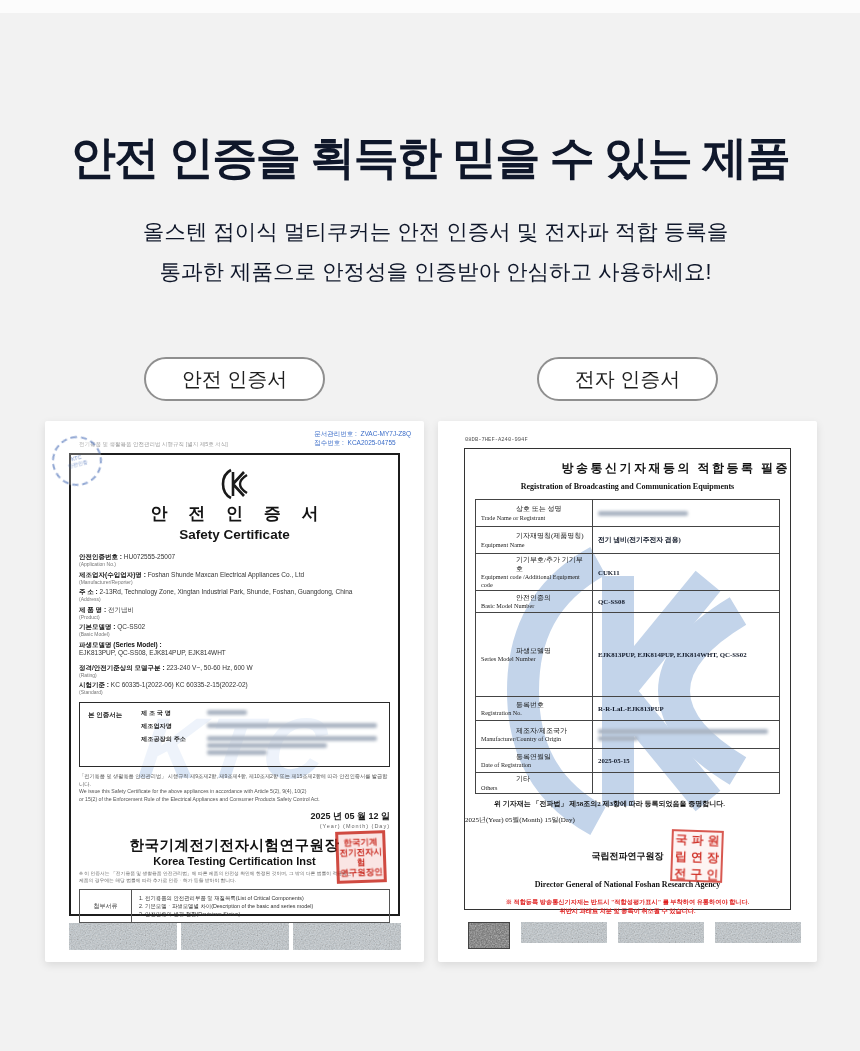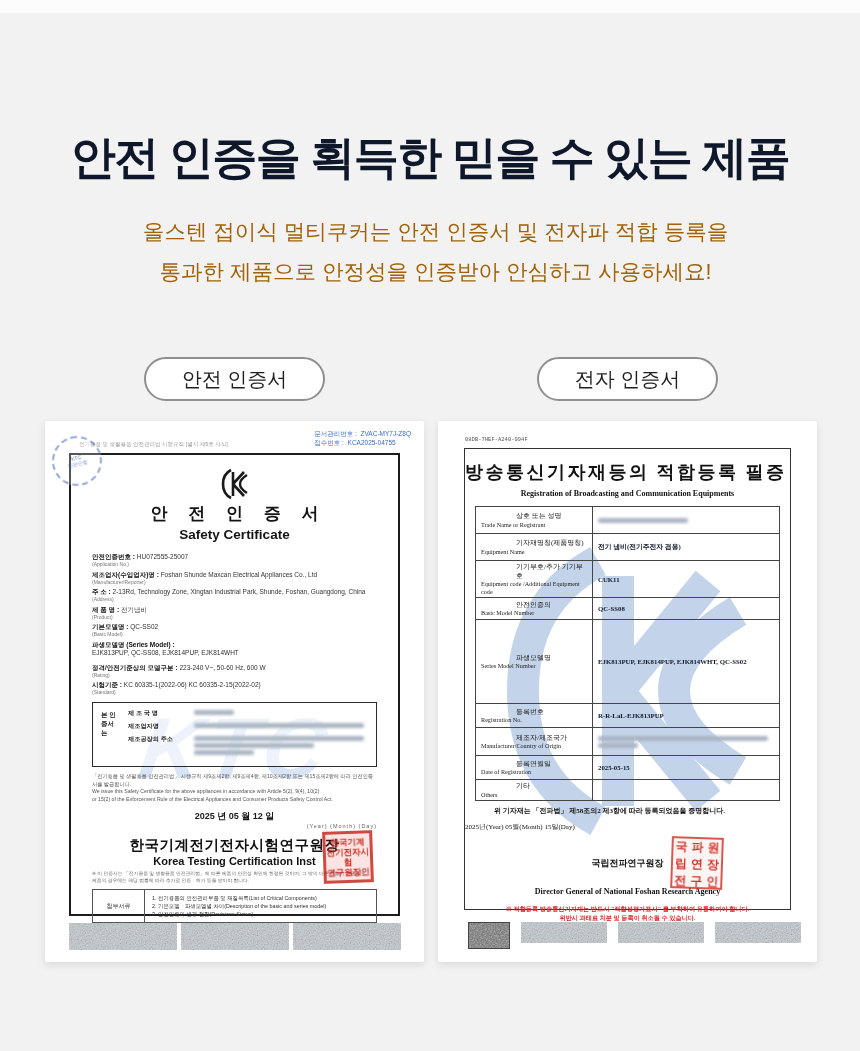--- a/index.html
+++ b/index.html
@@ -5,21 +5,21 @@
   * { margin:0; padding:0; box-sizing:border-box; }
   html,body { width:860px; }
   body { font-family:"Liberation Sans","DejaVu Sans",sans-serif; background:#f2f2f2; }
   .stage { position:relative; width:860px; height:1051px; background:#f2f2f2; overflow:hidden; }
   .top-strip { position:absolute; left:0; top:0; width:860px; height:13px; background:#fcfcfc; }
 
   
   .page-title { position:absolute; left:0; top:128px; width:860px; text-align:center;
     font-size:45px; font-weight:800; color:#0f172a; letter-spacing:-1.5px; }
   .page-subtitle { position:absolute; left:0; top:212px; width:860px; text-align:center;
-    font-size:21.5px; color:#a16207; line-height:40px;padding-left:11px; }
+    font-size:21.5px; color:#0f172a; line-height:40px;padding-left:11px; }
 
   
   .pill { position:absolute; top:357px; width:181px; height:44px; background:#fff;
     border:2px solid #8f8f8f; border-radius:23px; display:flex; align-items:center;
     justify-content:center; font-size:20px; color:#1f1f1f; }
   .pill.left { left:144px; } .pill.right { left:537px; }
 
   
   .cert-card { position:absolute; top:421px; width:379px; height:541px; background:#fff;
     border-radius:2px; box-shadow:0 3px 9px rgba(0,0,0,.10); overflow:hidden; }
@@ -27,21 +27,21 @@
 
   
   .lc-codes { position:absolute; right:13px; top:8px; text-align:left; font-size:6.5px;
     line-height:9px; color:#3a6cc8; z-index:3; }
   .lc-form-note { position:absolute; left:34px; top:20px; font-size:5.5px; color:#9a9a9a; z-index:3; }
   .stamp-blue { position:absolute; left:7px; top:15px; width:50px; height:50px; border-radius:50%;
     border:2px dashed rgba(55,95,175,.55); color:rgba(55,95,175,.75); display:flex; flex-direction:column;
     align-items:center; justify-content:center; font-size:5px; line-height:6px; transform:rotate(-14deg);
     z-index:4; background:rgba(255,255,255,.25); filter:blur(.3px); }
   .lc-border { position:absolute; left:24px; right:24px; top:32px; bottom:46px;
-    border:2px solid #1c1c1c; padding:0 21px; z-index:2; }
+    border:2px solid #1c1c1c; padding:0 8px; z-index:2; }
   .lc-watermark { position:absolute; left:50%; top:278px; transform:translateX(-50%) skewX(-8deg);
     font-size:86px; font-weight:800; font-style:italic; letter-spacing:4px;
     color:rgba(110,155,215,.26); z-index:1; white-space:nowrap; }
   .lc-kc { display:block; margin:13px auto 2px; }
   .lc-title-ko { text-align:center; font-size:17px; font-weight:800; letter-spacing:8px;
     color:#141414; text-indent:8px; }
   .lc-title-en { text-align:center; font-size:13.5px; font-weight:700; color:#141414; margin-top:2px; }
   .lf-rows { margin-top:11px; }
   .lf-row { margin-bottom:3.5px; }
   .lf-line { font-size:6.5px; line-height:8px; color:#333; }
@@ -51,21 +51,21 @@
     min-height:64px; background:rgba(255,255,255,.55); }
   .ob-intro { font-size:6.5px; font-weight:700; color:#222; width:46px; padding-top:2px; }
   .ob-rows { flex:1; }
   .ob-row { display:flex; gap:8px; margin-bottom:4px; align-items:flex-start; }
   .ob-label { font-size:6.2px; font-weight:700; color:#222; width:58px; flex:none; }
   .redact { display:inline-block; height:5px; border-radius:2px; background:#aab4c2; filter:blur(1.6px);
     margin:1px 4px 1px 0; vertical-align:middle; }
   .w40{width:40px} .w60{width:60px} .w90{width:90px} .w120{width:120px} .w170{width:170px}
   .redact-multi { display:flex; flex-direction:column; }
   .lc-footnote { margin-top:6px; font-size:5.2px; line-height:7.5px; color:#555; }
-  .lc-date { text-align:center; margin-top:7px; font-size:9px; font-weight:700; color:#1a1a1a; }
+  .lc-date { text-align:right; margin-top:7px; font-size:9px; font-weight:700; color:#1a1a1a; }
   .lc-date-sub { text-align:right; font-size:5.5px; color:#666; letter-spacing:1px; }
   .lc-org { position:relative; text-align:center; margin-top:7px; }
   .lc-org-ko { font-size:14.5px; font-weight:800; color:#111; letter-spacing:.5px; }
   .lc-org-en { font-size:11px; font-weight:700; color:#111; }
   .stamp-red { position:absolute; right:4px; top:-5px; width:50px; height:52px;
     border:3px solid rgba(198,35,25,.8); background:rgba(210,45,35,.12); color:#c8281e;
     display:flex; flex-direction:column; align-items:center; justify-content:center;
     font-size:8.5px; line-height:10px; font-weight:800; transform:rotate(-2deg); filter:blur(.2px); }
   .lc-note { margin-top:4px; font-size:4.8px; line-height:6.5px; color:#666; }
   .attach-box { border:1px solid #555; margin-top:5px; display:flex; }
@@ -76,21 +76,21 @@
   .grain-row { position:absolute; left:24px; bottom:12px; display:flex; gap:4px; z-index:2; }
   .grain { background:#c2cbd1; }
 
   
   .rc-serif { font-family:"Liberation Serif","DejaVu Serif",serif; }
   .rc-code { position:absolute; left:27px; top:15px; font-size:5.5px; color:#555;
     font-family:"Liberation Mono","DejaVu Sans Mono",monospace; z-index:3; }
   .rc-border { position:absolute; left:26px; right:26px; top:27px; bottom:52px;
     border:1.2px solid #333; z-index:2; }
   .rc-watermark { position:absolute; left:50%; top:120px; transform:translateX(-50%); z-index:1; }
-  .rc-title { text-align:left; margin-top:11px; font-size:18px; font-weight:800;
+  .rc-title { text-align:right; margin-top:11px; font-size:12px; font-weight:800;
     letter-spacing:2.5px; color:#111; }
   .rc-subtitle { text-align:center; margin-top:5px; font-size:8px; font-weight:700; color:#111; }
   .rc-table { width:calc(100% - 20px); margin:8px 10px 0; border-collapse:collapse; }
   .rc-table td { border:1px solid #444; padding:2px 5px; vertical-align:middle; }
   .rt-label { width:117px; }
   .rt-ko { font-size:7px; color:#111; line-height:8.5px;margin-left:35px; }
   .rt-en { font-size:6.2px; color:#222; line-height:7.5px; }
   .rt-value { font-size:6.8px; font-weight:700; color:#101828; }
   tr.r-tall td { height:84px; }
   tr.r-med td { height:27px; }

